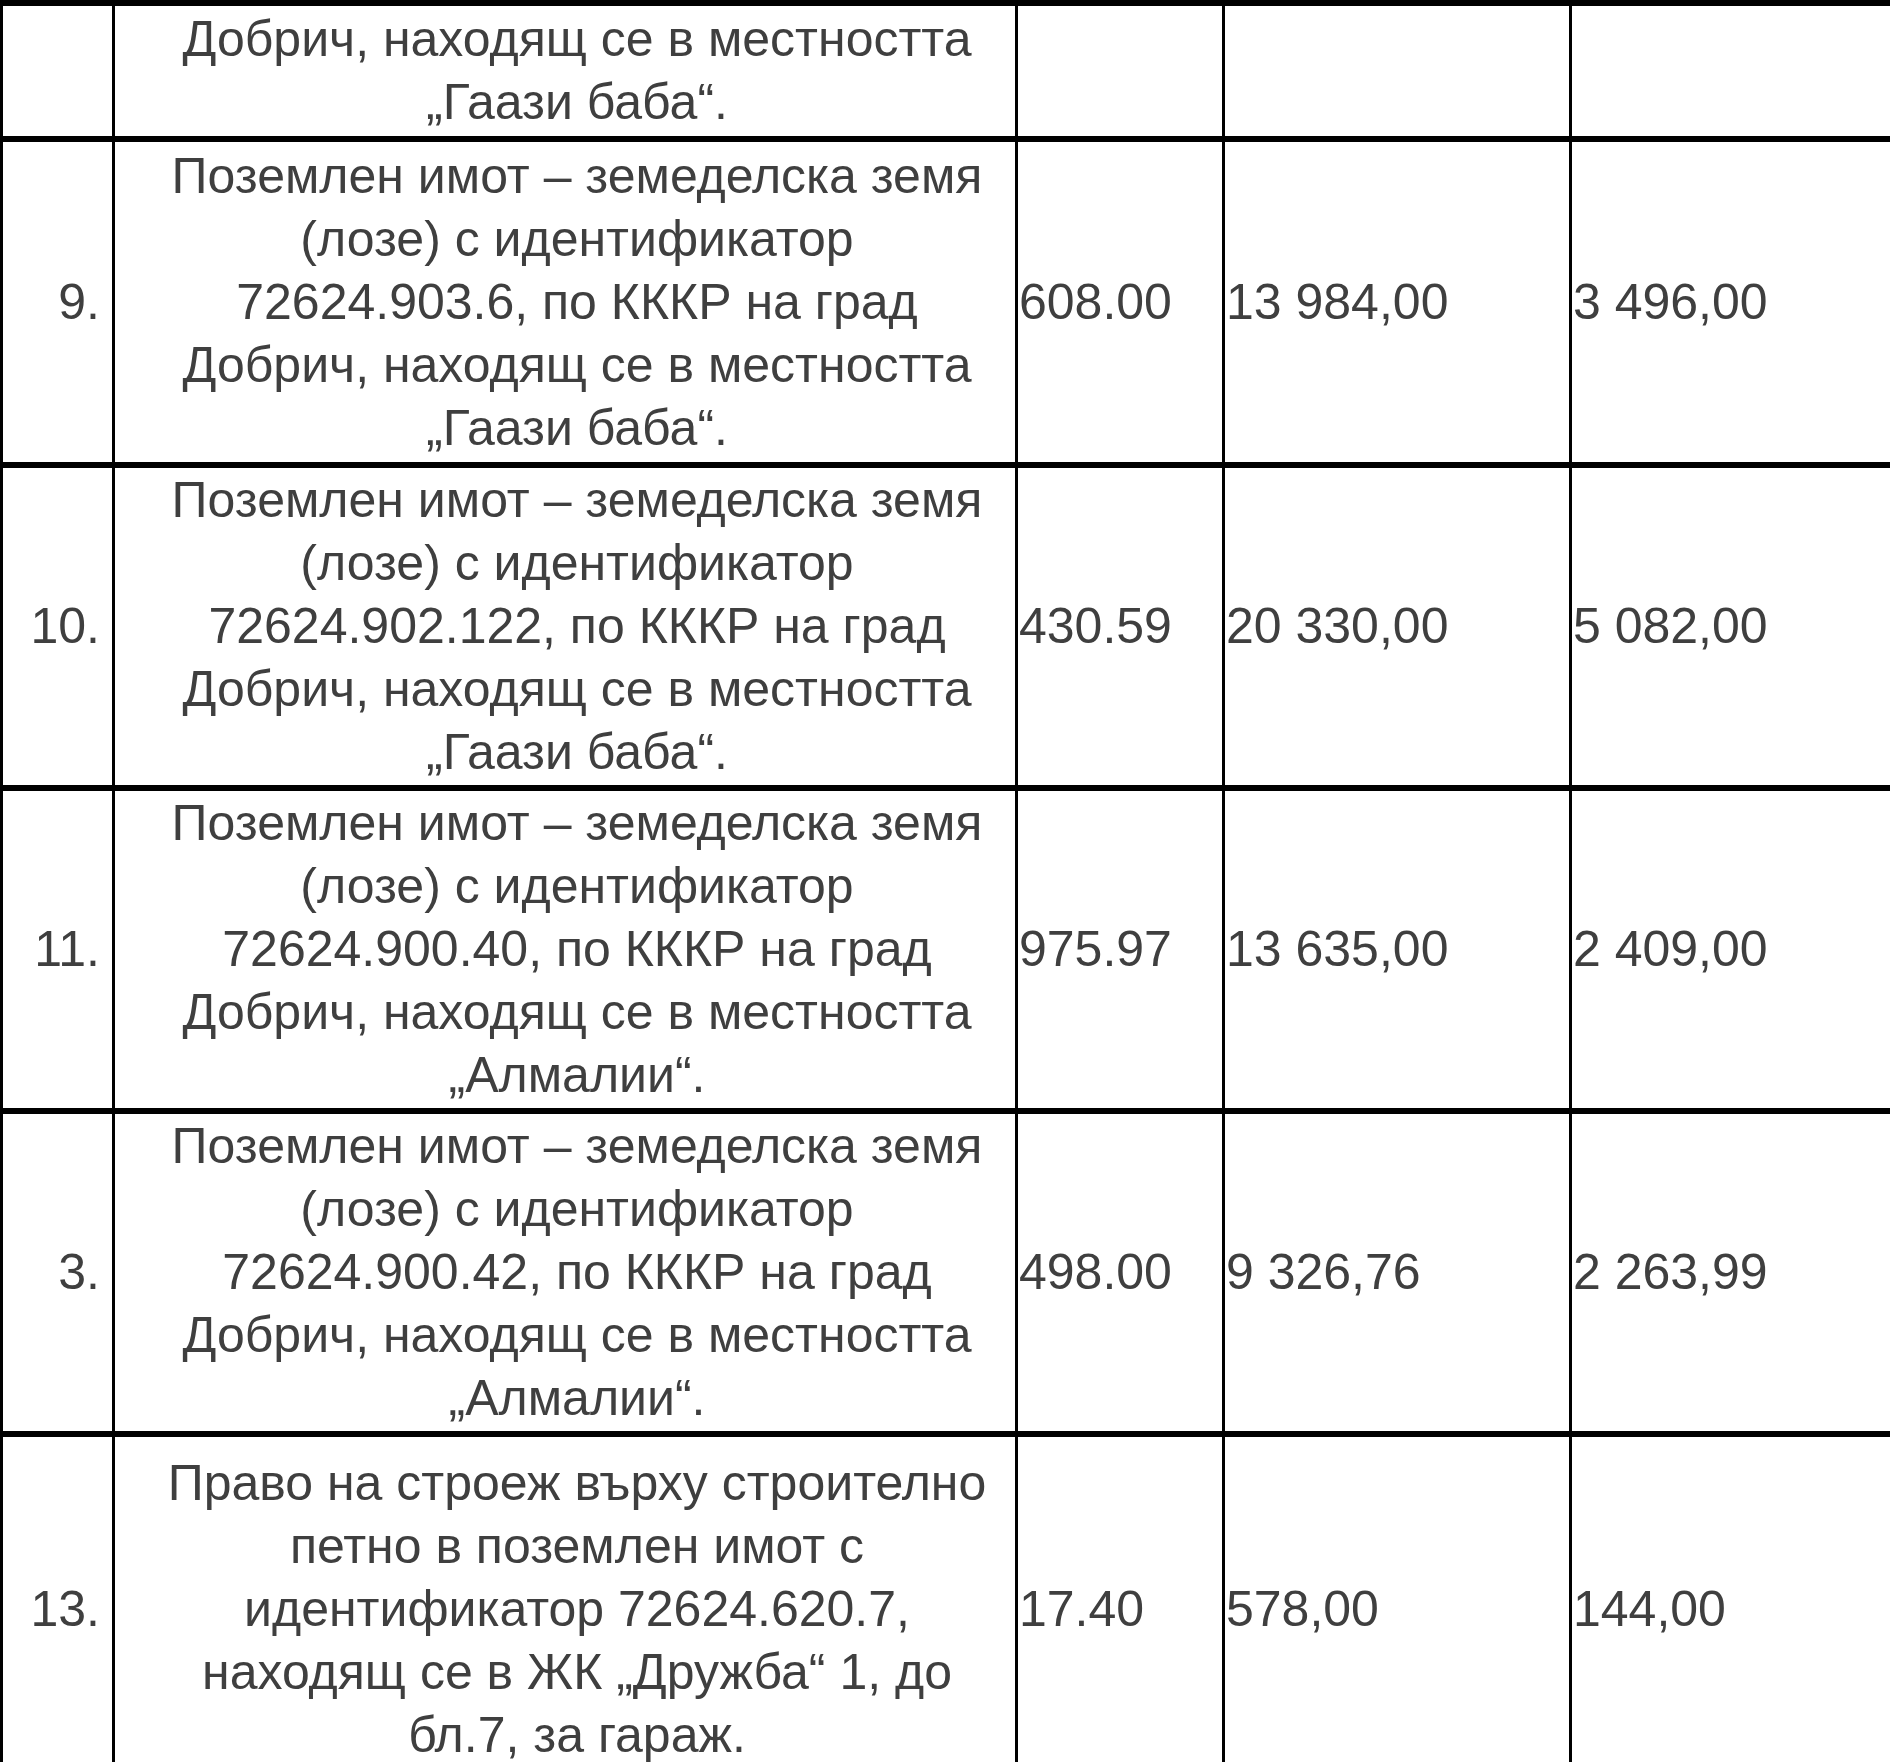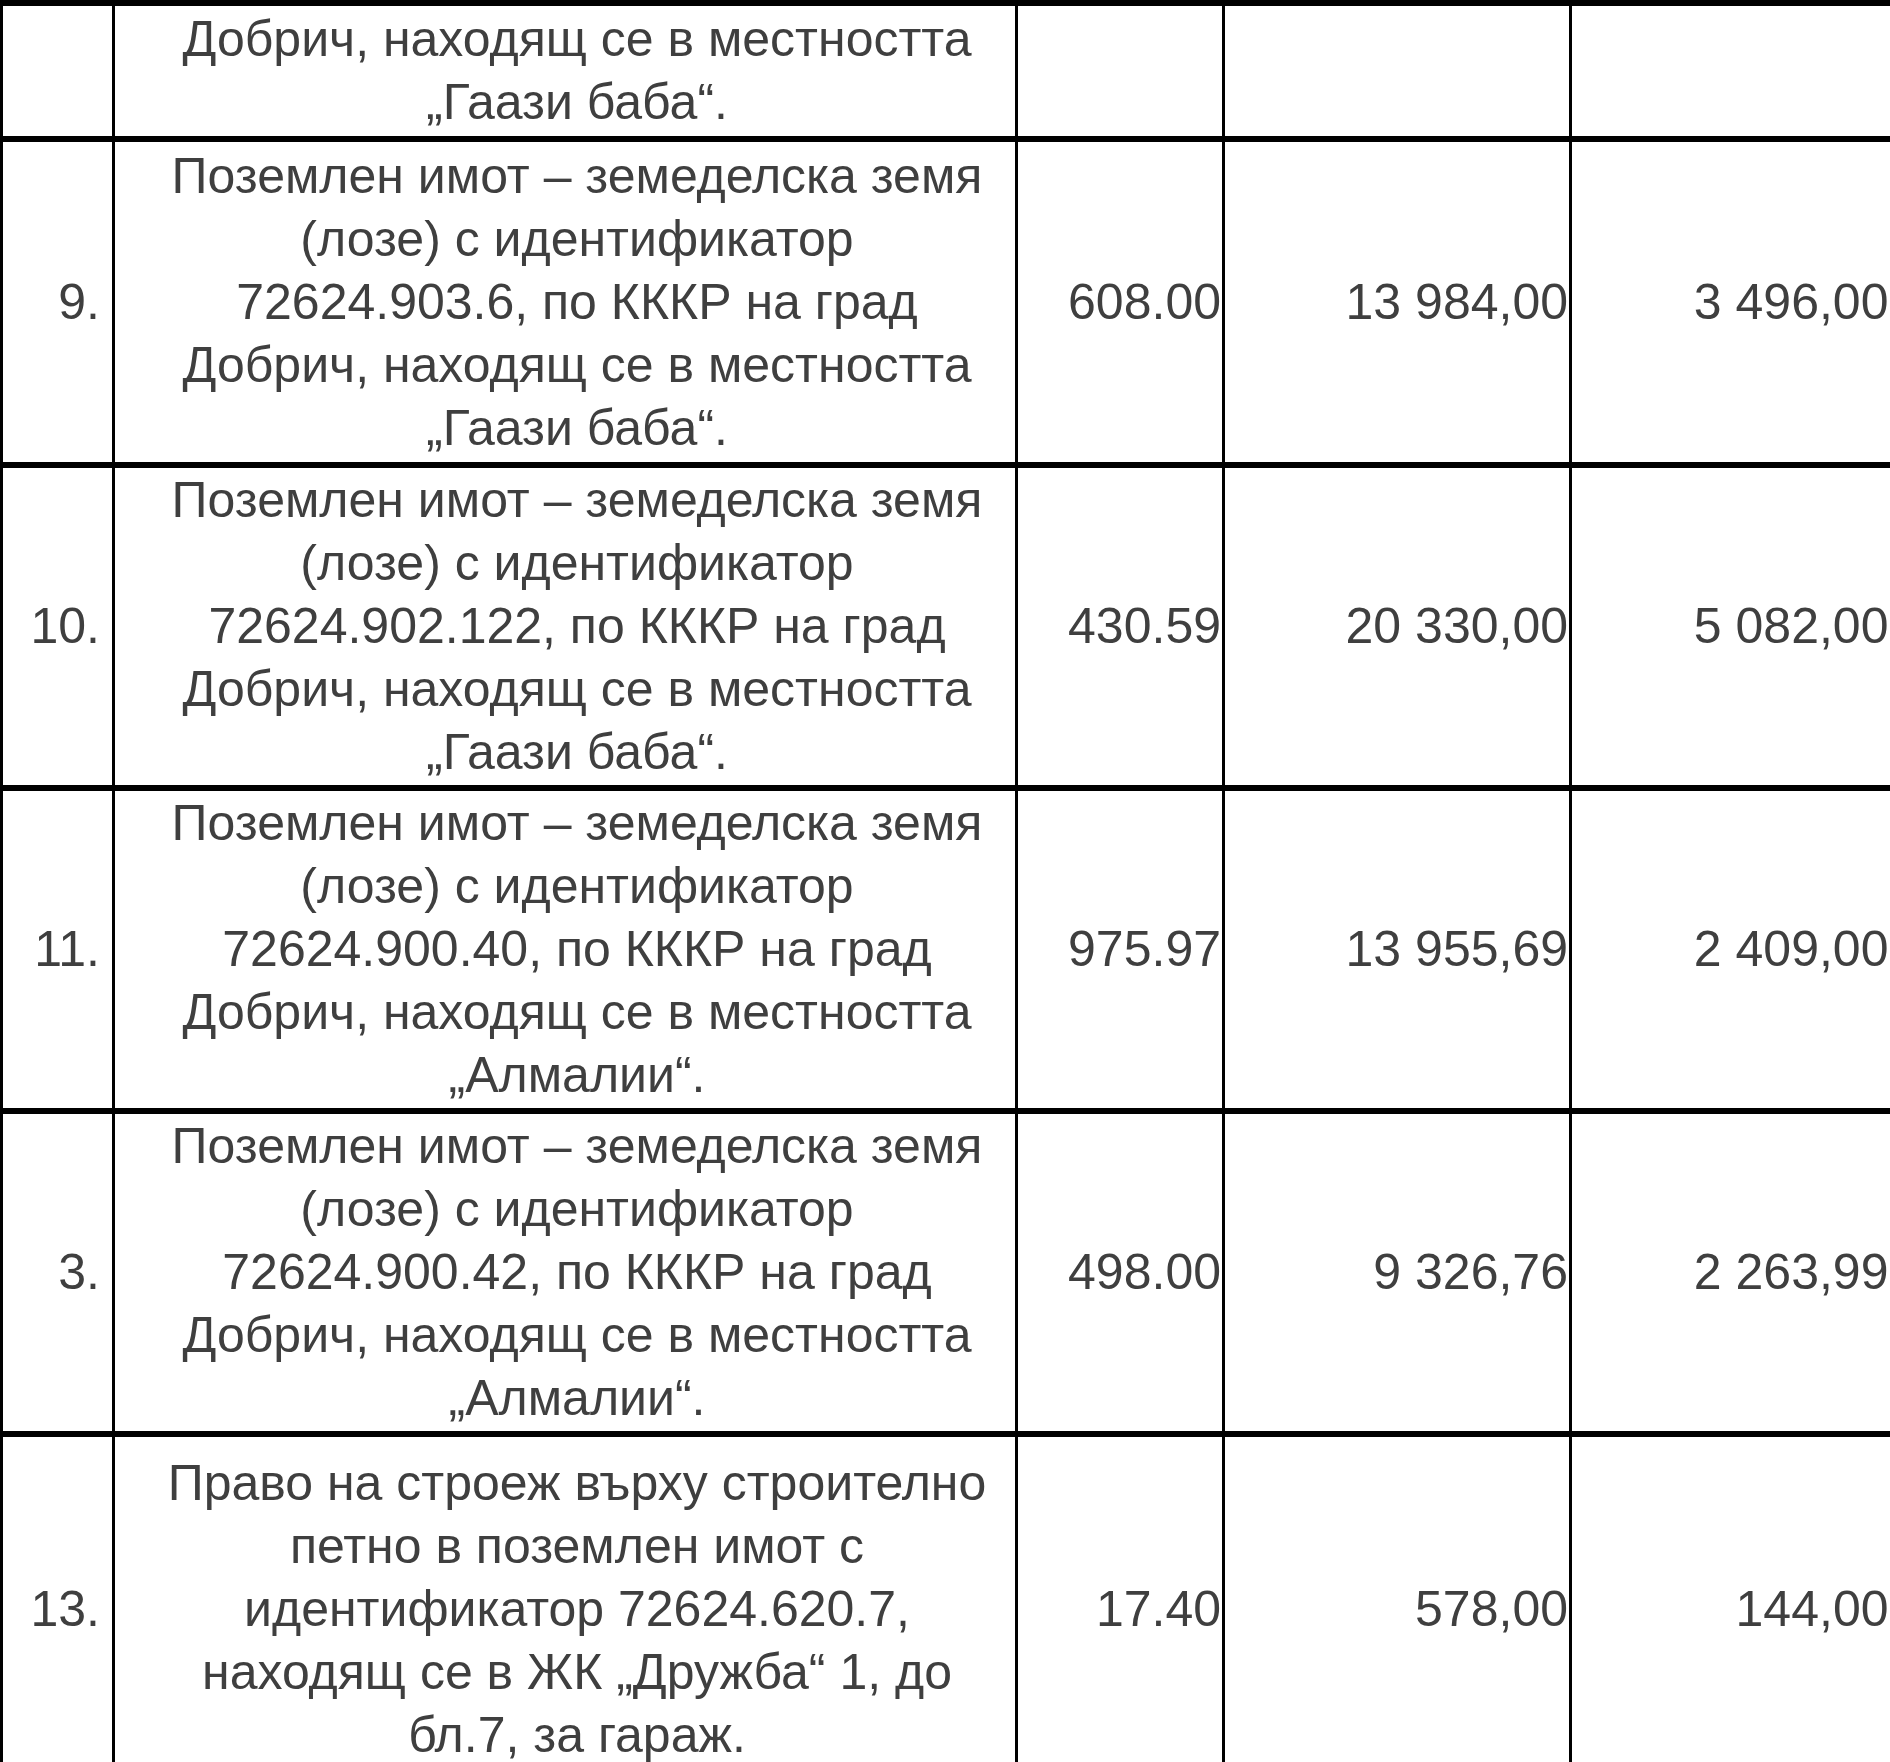--- a/index.html
+++ b/index.html
@@ -44,21 +44,21 @@
     text-align: right;
     padding-right: 12px;
   }
   td.cell-desc {
     text-align: center;
     padding-left: 32px;
     padding-right: 8px;
     white-space: pre-line;
   }
   td.cell-val {
-    text-align: right;
+    text-align: left;
     white-space: nowrap;
   }
 </style>
 </head>
 <body>
 
 <table class="doc-table">
   <colgroup>
     <col style="width:112px">
     <col style="width:903px">
@@ -98,21 +98,21 @@
       <td class="cell-val">5 082,00</td>
     </tr>
     <tr>
       <td class="cell-num">11.</td>
       <td class="cell-desc">Поземлен имот – земеделска земя
 (лозе) с идентификатор
 72624.900.40, по КККР на град
 Добрич, находящ се в местността
 „Алмалии“.</td>
       <td class="cell-val">975.97</td>
-      <td class="cell-val">13 955,69</td>
+      <td class="cell-val">13 635,00</td>
       <td class="cell-val">2 409,00</td>
     </tr>
     <tr>
       <td class="cell-num">3.</td>
       <td class="cell-desc">Поземлен имот – земеделска земя
 (лозе) с идентификатор
 72624.900.42, по КККР на град
 Добрич, находящ се в местността
 „Алмалии“.</td>
       <td class="cell-val">498.00</td>

